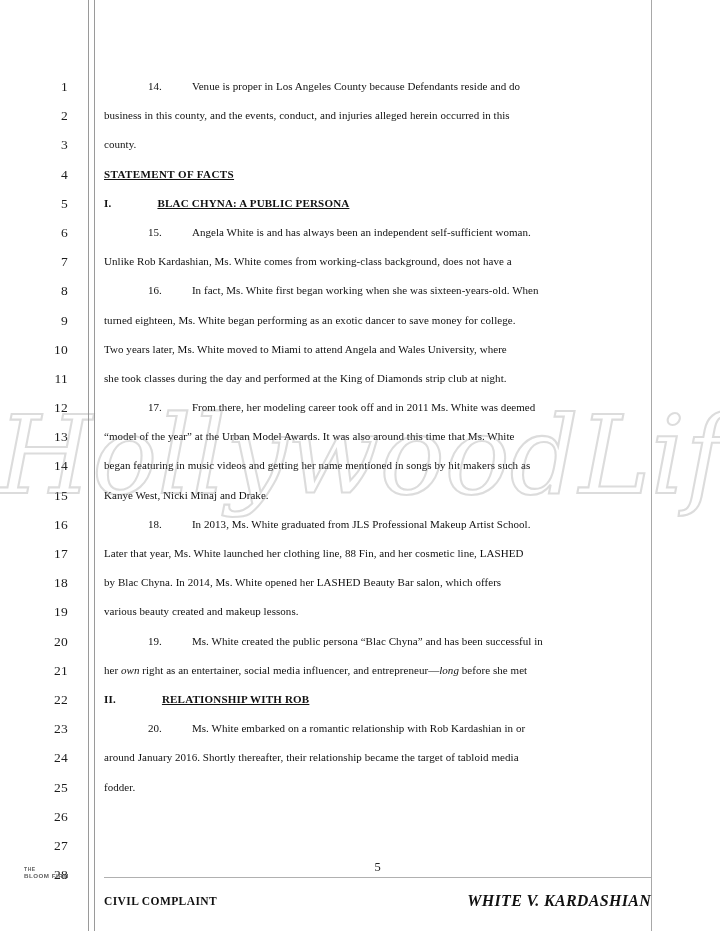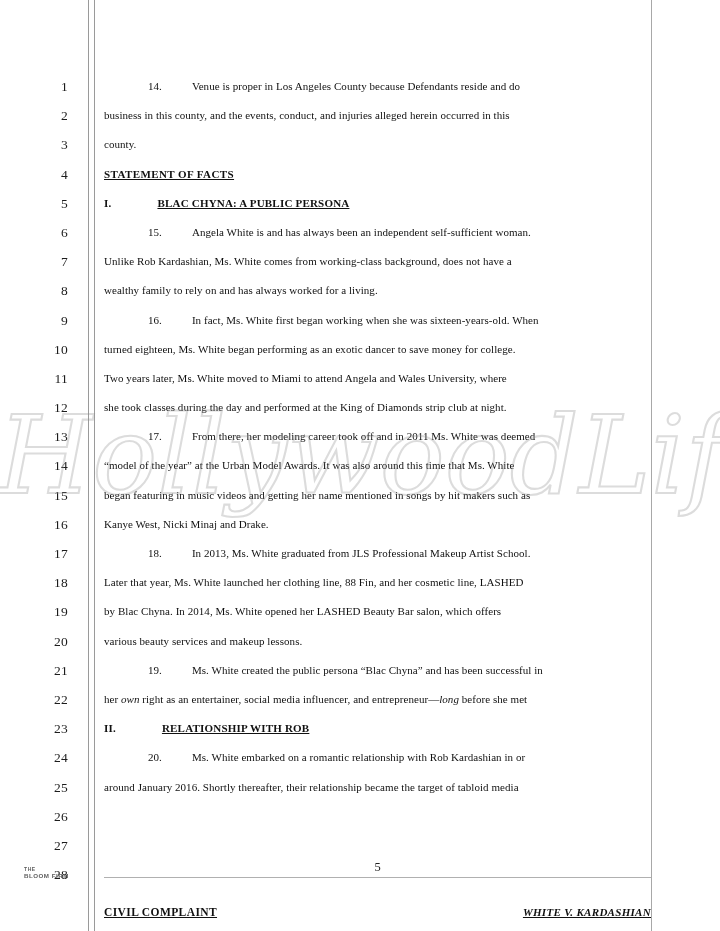--- a/index.html
+++ b/index.html
@@ -116,32 +116,31 @@
   }
   #footer-rule {
     height: 1px;
     background: #b0b0b0;
     margin-top: 2px;
   }
   #footer-row {
     display: flex;
     justify-content: space-between;
     align-items: center;
-    margin-top: 28px;
+    margin-top: 14px;
     font-size: 11.5px;
     font-weight: bold;
     color: #111;
-    text-decoration: underline;
   }
   #footer-left { letter-spacing: 0.4px; }
   #footer-right {
     font-variant: small-caps;
     font-style: italic;
     letter-spacing: 0.3px;
-    font-size: 11px;
+    font-size: 16px;
   }
 
   
   #watermark {
     position: absolute;
     left: -10px;
     top: 395px;
     width: 760px;
     height: 130px;
     pointer-events: none;
@@ -202,44 +201,44 @@
     <div class="doc-line"><span class="indent"></span><span>14.</span><span class="gap-sm"></span><span>Venue is proper in Los Angeles County because Defendants reside and do</span></div>
     <div class="doc-line">business in this county, and the events, conduct, and injuries alleged herein occurred in this</div>
     <div class="doc-line">county.</div>
 
     <div class="doc-line heading-center">STATEMENT OF FACTS</div>
 
     <div class="doc-line section-head"><span>I.</span><span class="gap-hd"></span><span class="sec-title">BLAC CHYNA: A PUBLIC PERSONA</span></div>
 
     <div class="doc-line"><span class="indent"></span><span>15.</span><span class="gap-sm"></span><span>Angela White is and has always been an independent self-sufficient woman.</span></div>
     <div class="doc-line">Unlike Rob Kardashian, Ms. White comes from working-class background, does not have a</div>
-    <div class="doc-line">wealthy family to rely on and has always worked for a living.</div>
 
     <div class="doc-line"><span class="indent"></span><span>16.</span><span class="gap-sm"></span><span>In fact, Ms. White first began working when she was sixteen-years-old.  When</span></div>
     <div class="doc-line">turned eighteen, Ms. White began performing as an exotic dancer to save money for college.</div>
     <div class="doc-line">Two years later, Ms. White moved to Miami to attend Angela and Wales University, where</div>
     <div class="doc-line">she took classes during the day and performed at the King of Diamonds strip club at night.</div>
 
     <div class="doc-line"><span class="indent"></span><span>17.</span><span class="gap-sm"></span><span>From there, her modeling career took off and in 2011 Ms. White was deemed</span></div>
     <div class="doc-line">“model of the year” at the Urban Model Awards.  It was also around this time that Ms. White</div>
     <div class="doc-line">began featuring in music videos and getting her name mentioned in songs by hit makers such as</div>
     <div class="doc-line">Kanye West, Nicki Minaj and Drake.</div>
 
     <div class="doc-line"><span class="indent"></span><span>18.</span><span class="gap-sm"></span><span>In 2013, Ms. White graduated from JLS Professional Makeup Artist School.</span></div>
     <div class="doc-line">Later that year, Ms. White launched her clothing line, 88 Fin, and her cosmetic line, LASHED</div>
     <div class="doc-line">by Blac Chyna.  In 2014, Ms. White opened her LASHED Beauty Bar salon, which offers</div>
-    <div class="doc-line">various beauty services and makeup lessons.</div>
+    <div class="doc-line">various beauty created and makeup lessons.</div>
 
     <div class="doc-line"><span class="indent"></span><span>19.</span><span class="gap-sm"></span><span>Ms. White created the public persona “Blac Chyna” and has been successful in</span></div>
     <div class="doc-line"><span>her </span><em>own</em><span> right as an entertainer, social media influencer, and entrepreneur—</span><em>long</em><span> before she met</span></div>
 
     <div class="doc-line section-head"><span>II.</span><span class="gap-hd"></span><span class="sec-title">RELATIONSHIP WITH ROB</span></div>
 
     <div class="doc-line"><span class="indent"></span><span>20.</span><span class="gap-sm"></span><span>Ms. White embarked on a romantic relationship with Rob Kardashian in or</span></div>
     <div class="doc-line">around January 2016.  Shortly thereafter, their relationship became the target of tabloid media</div>
+    <div class="doc-line">fodder.</div>
 
   </div>
 
   <div id="watermark">
     <svg viewBox="0 0 760 130" preserveAspectRatio="none">
       <text x="8" y="98">HollywoodLife.com</text>
     </svg>
   </div>
 
   <div id="firm-stamp">

